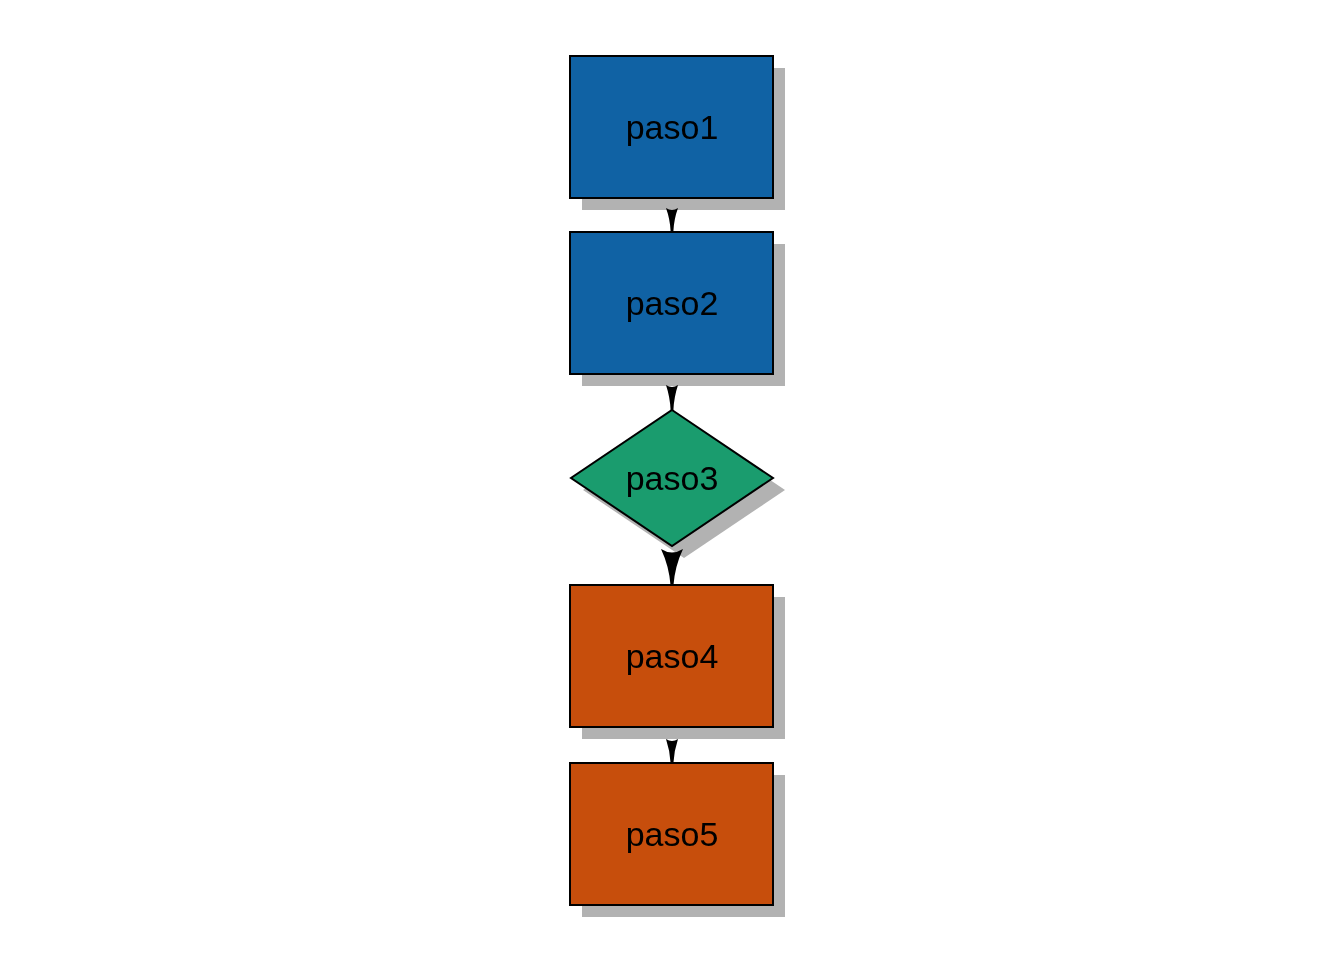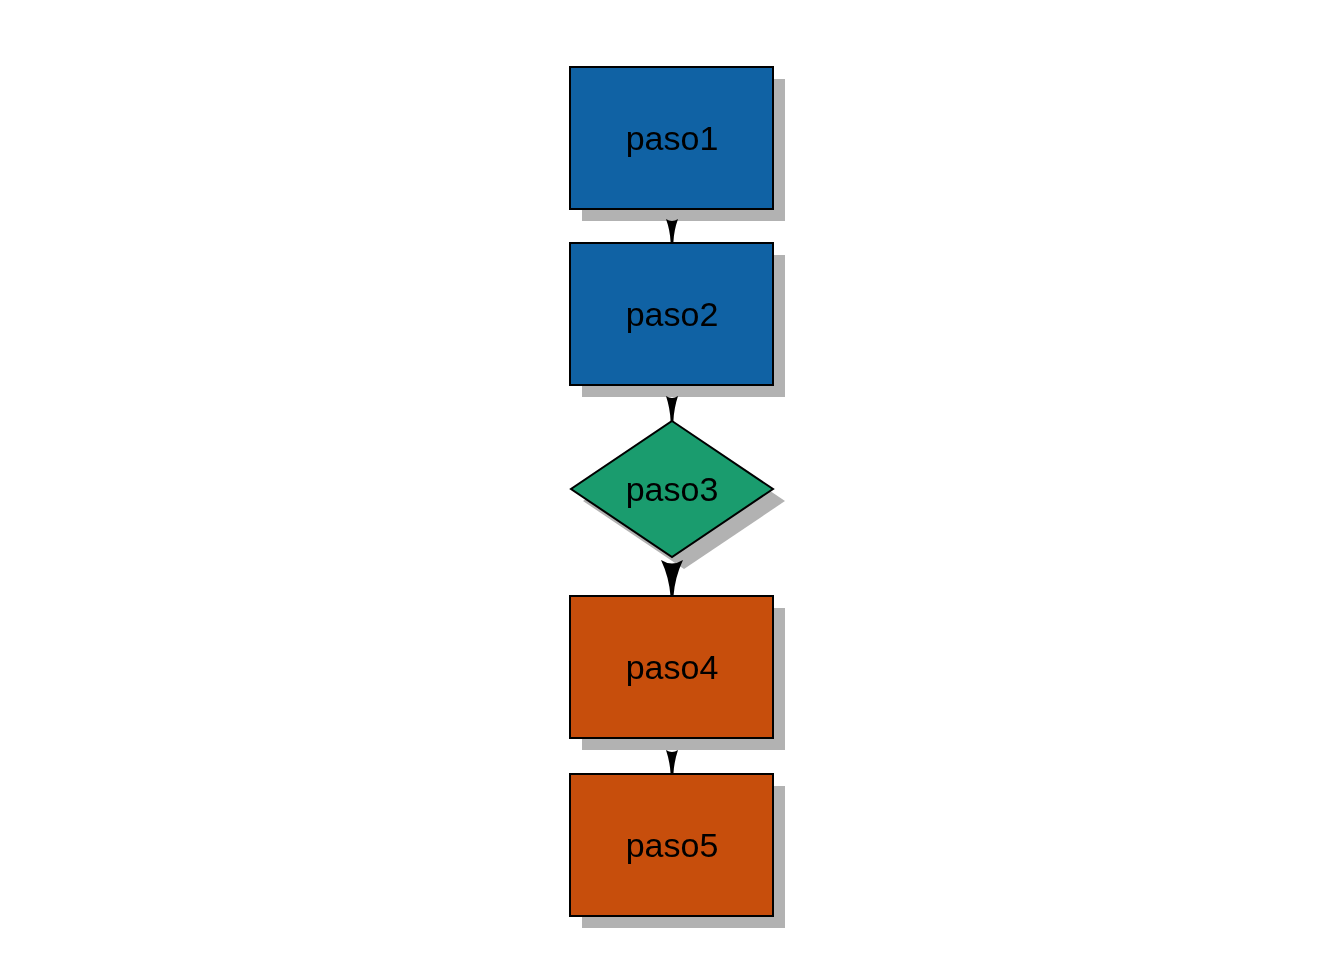--- a/index.html
+++ b/index.html
@@ -8,21 +8,20 @@
     background: #ffffff;
     width: 1344px;
     height: 960px;
     overflow: hidden;
     font-family: "Liberation Sans", sans-serif;
   }
   .canvas-wrap {
     position: relative;
     width: 1344px;
     height: 720px;
-    margin-top: 11px;
   }
   svg { display: block; }
   .node-shape { stroke: #000000; stroke-width: 2; }
   .node-shadow { stroke: none; }
   .node-label {
     font-family: "Liberation Sans", sans-serif;
     font-size: 34px;
     fill: #000000;
     text-anchor: middle;
   }

